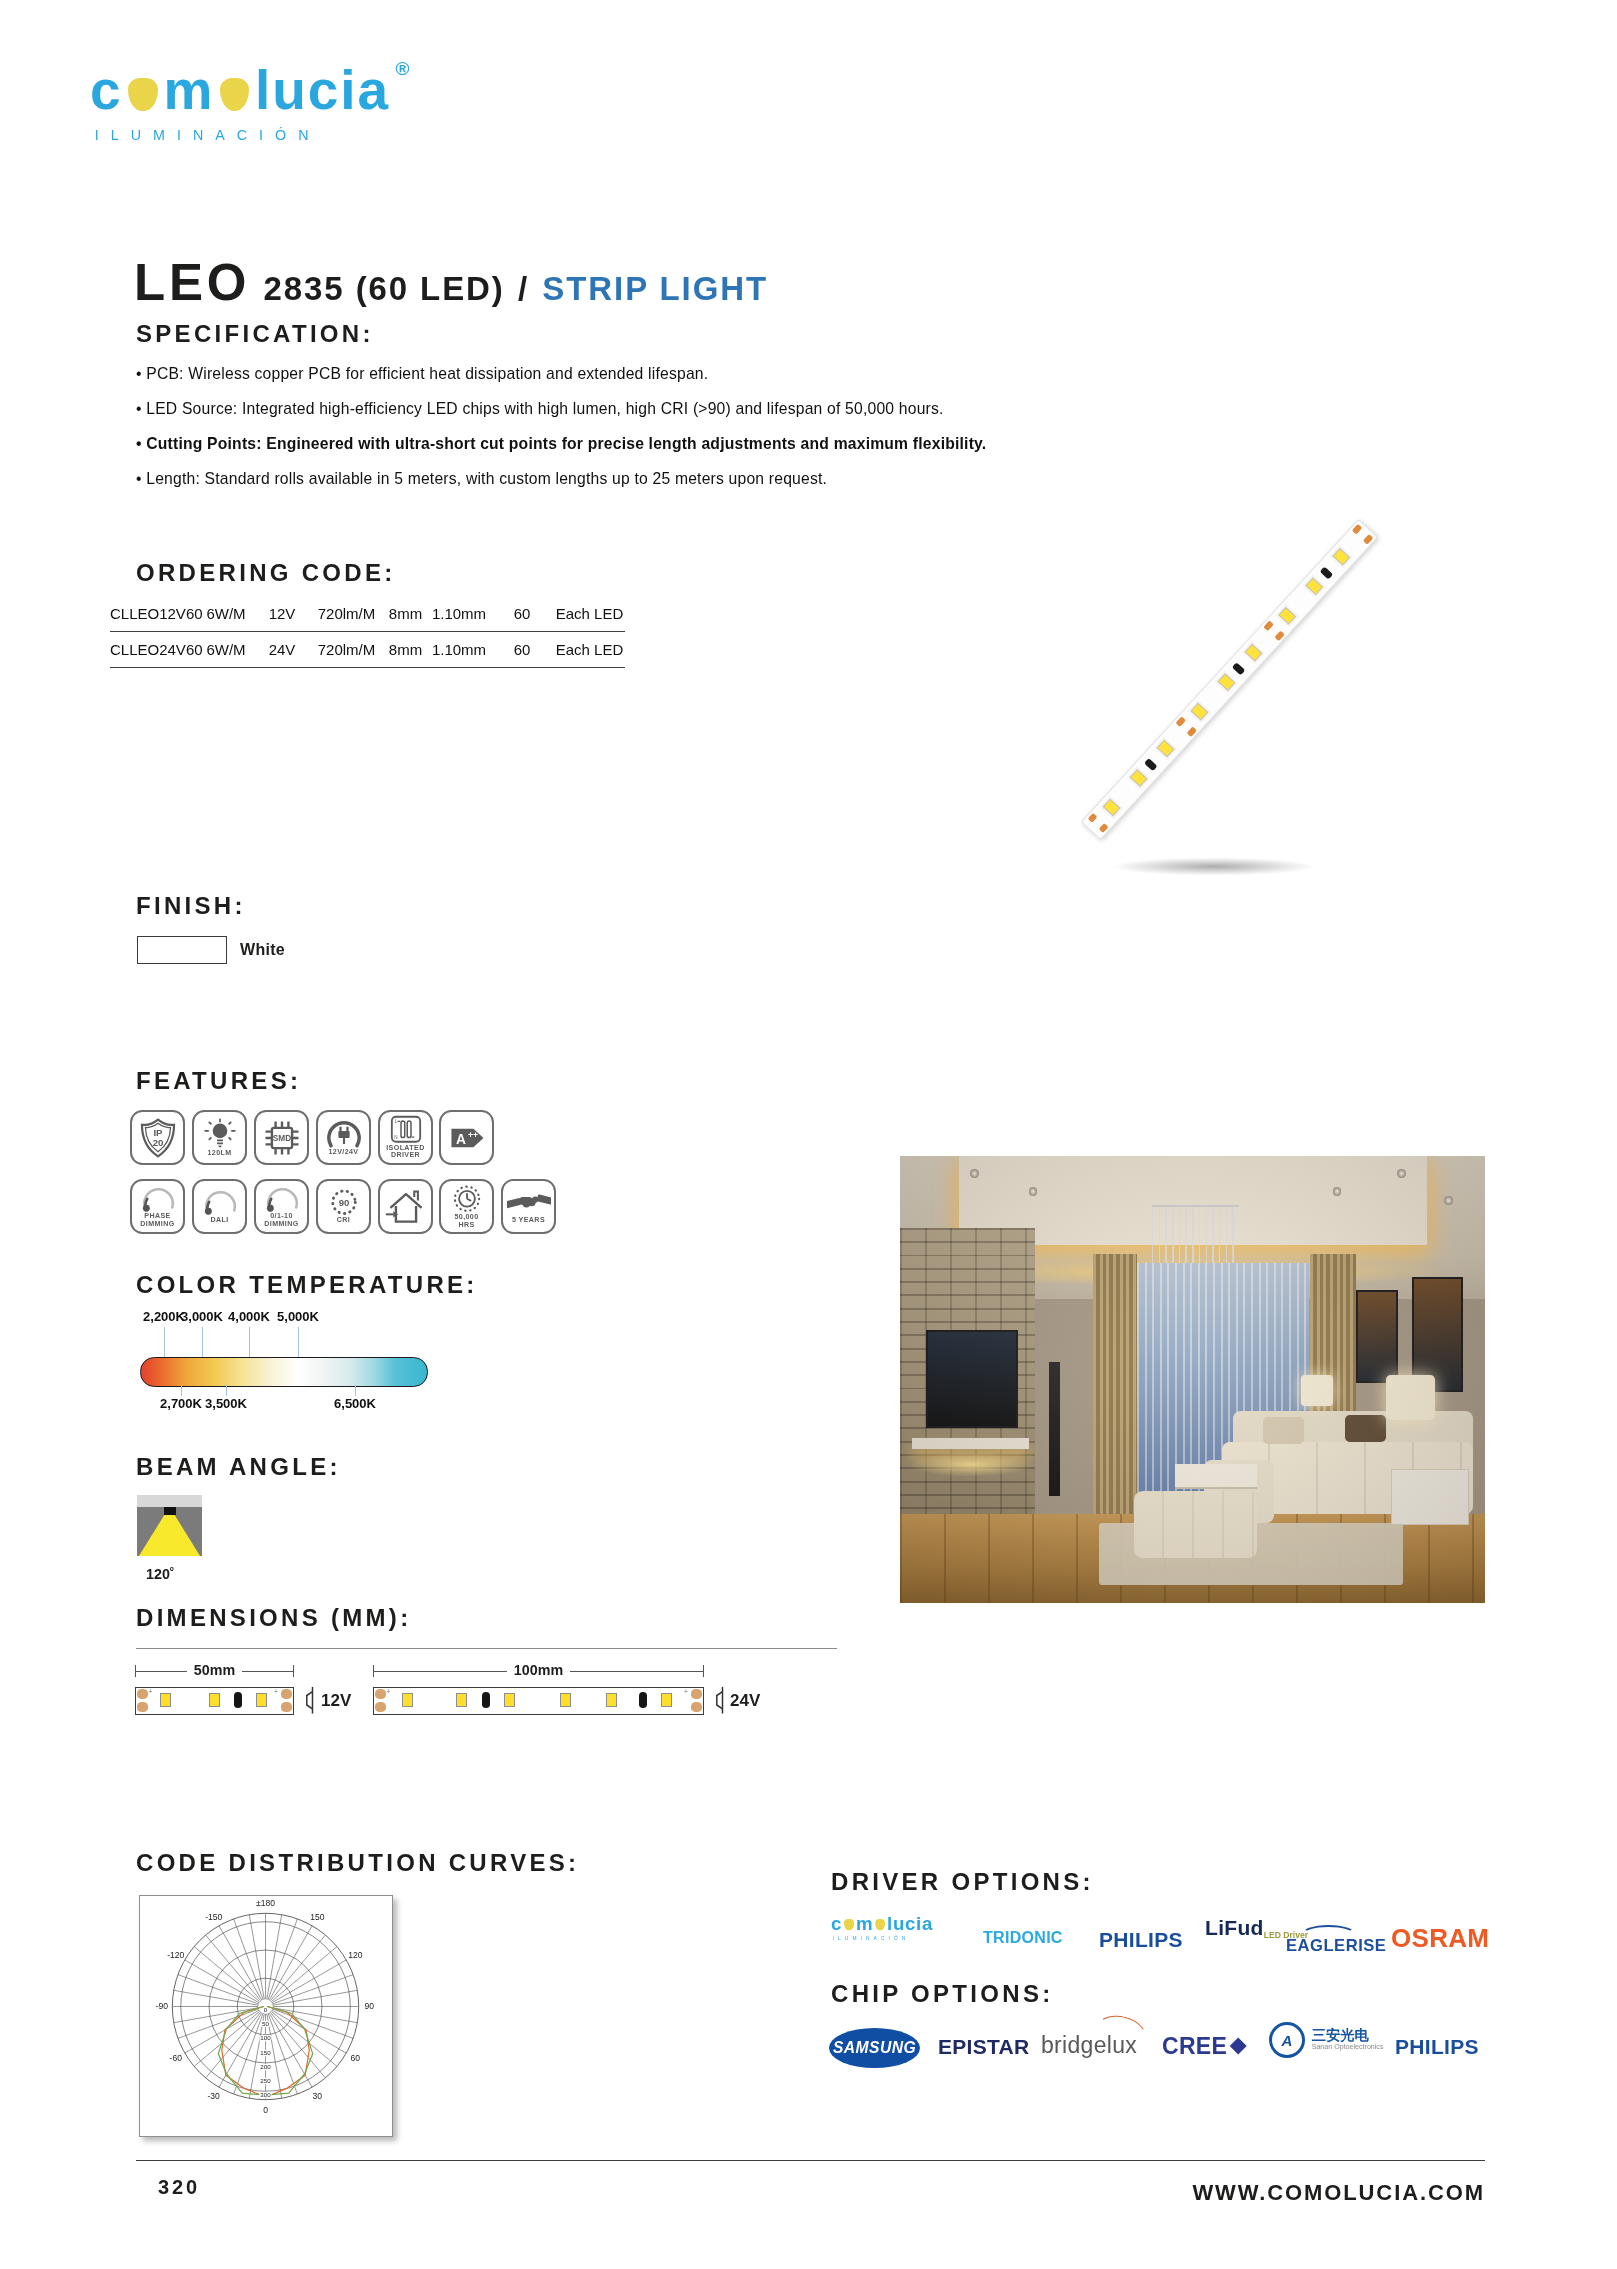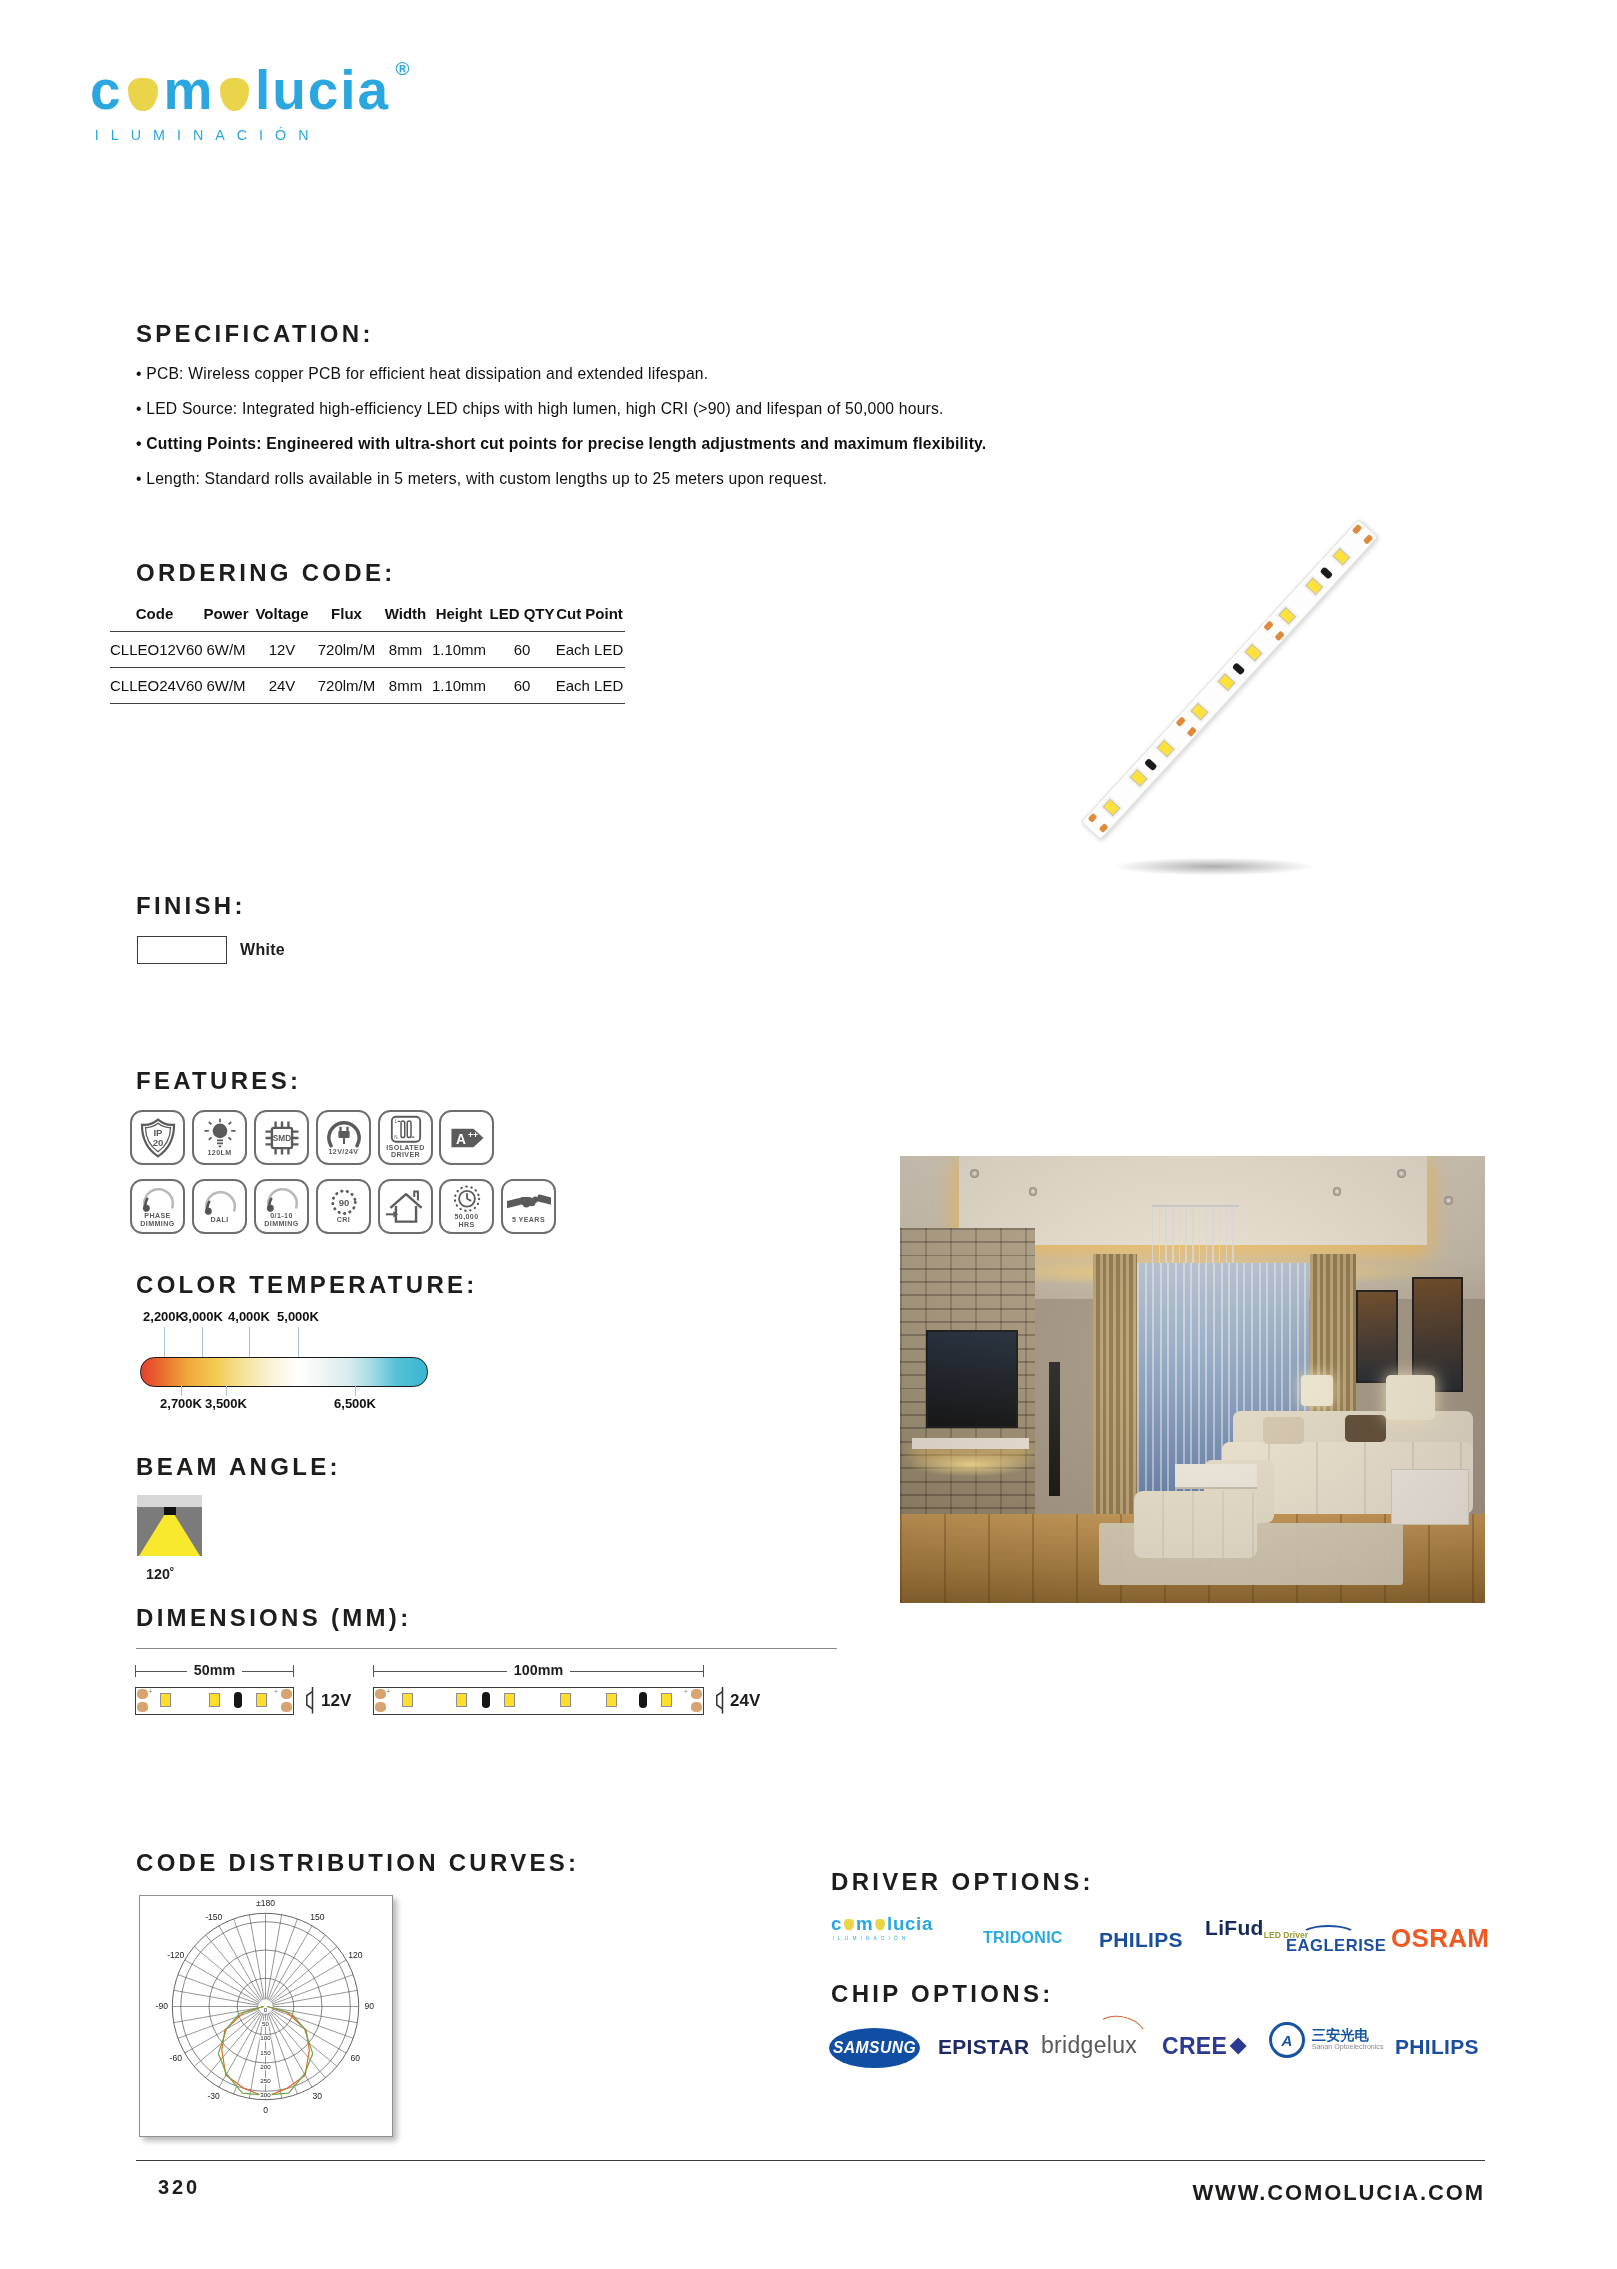--- a/index.html
+++ b/index.html
@@ -106,50 +106,46 @@
       <span>c</span>
       <span class="pick"></span>
       <span>m</span>
       <span class="pick"></span>
       <span>lucia</span>
       <span class="reg">®</span>
     </div>
     <div class="cl-tag">ILUMINACIÓN</div>
   </div>
 
+  <div class="title-row">
+    <span class="t-product">LEO</span>
+    <span class="t-model">2835 (60 LED)</span>
+    <span class="t-sep">/</span>
+    <span class="t-type">STRIP LIGHT</span>
+  </div>
 
   <div class="h" style="left:136px;top:320px">SPECIFICATION:</div>
   <div class="h" style="left:136px;top:559px">ORDERING CODE:</div>
   <div class="h" style="left:136px;top:892px">FINISH:</div>
   <div class="h" style="left:136px;top:1067px">FEATURES:</div>
   <div class="h" style="left:136px;top:1271px">COLOR TEMPERATURE:</div>
   <div class="h" style="left:136px;top:1453px">BEAM ANGLE:</div>
   <div class="h" style="left:136px;top:1604px">DIMENSIONS (MM):</div>
   <div class="h" style="left:136px;top:1849px">CODE DISTRIBUTION CURVES:</div>
   <div class="h" style="left:831px;top:1868px">DRIVER OPTIONS:</div>
   <div class="h" style="left:831px;top:1980px">CHIP OPTIONS:</div>
 
   <div id="spec-list">
       <div class="spec-li">PCB: Wireless copper PCB for efficient heat dissipation and extended lifespan.</div>
       <div class="spec-li">LED Source: Integrated high-efficiency LED chips with high lumen, high CRI (&gt;90) and lifespan of 50,000 hours.</div>
       <div class="spec-li bold">Cutting Points: Engineered with ultra-short cut points for precise length adjustments and maximum flexibility.</div>
       <div class="spec-li">Length: Standard rolls available in 5 meters, with custom lengths up to 25 meters upon request.</div>
     </div>
 
   <div id="ord-table">
-      <div class="ord-row hd">
-        <div>Code</div>
-        <div>Power</div>
-        <div>Voltage</div>
-        <div>Flux</div>
-        <div>Width</div>
-        <div>Height</div>
-        <div>LED QTY</div>
-        <div>Cut Point</div>
-      </div>
       <div class="ord-row dr">
         <div>CLLEO12V60</div>
         <div>6W/M</div>
         <div>12V</div>
         <div>720lm/M</div>
         <div>8mm</div>
         <div>1.10mm</div>
         <div>60</div>
         <div>Each LED</div>
       </div>

